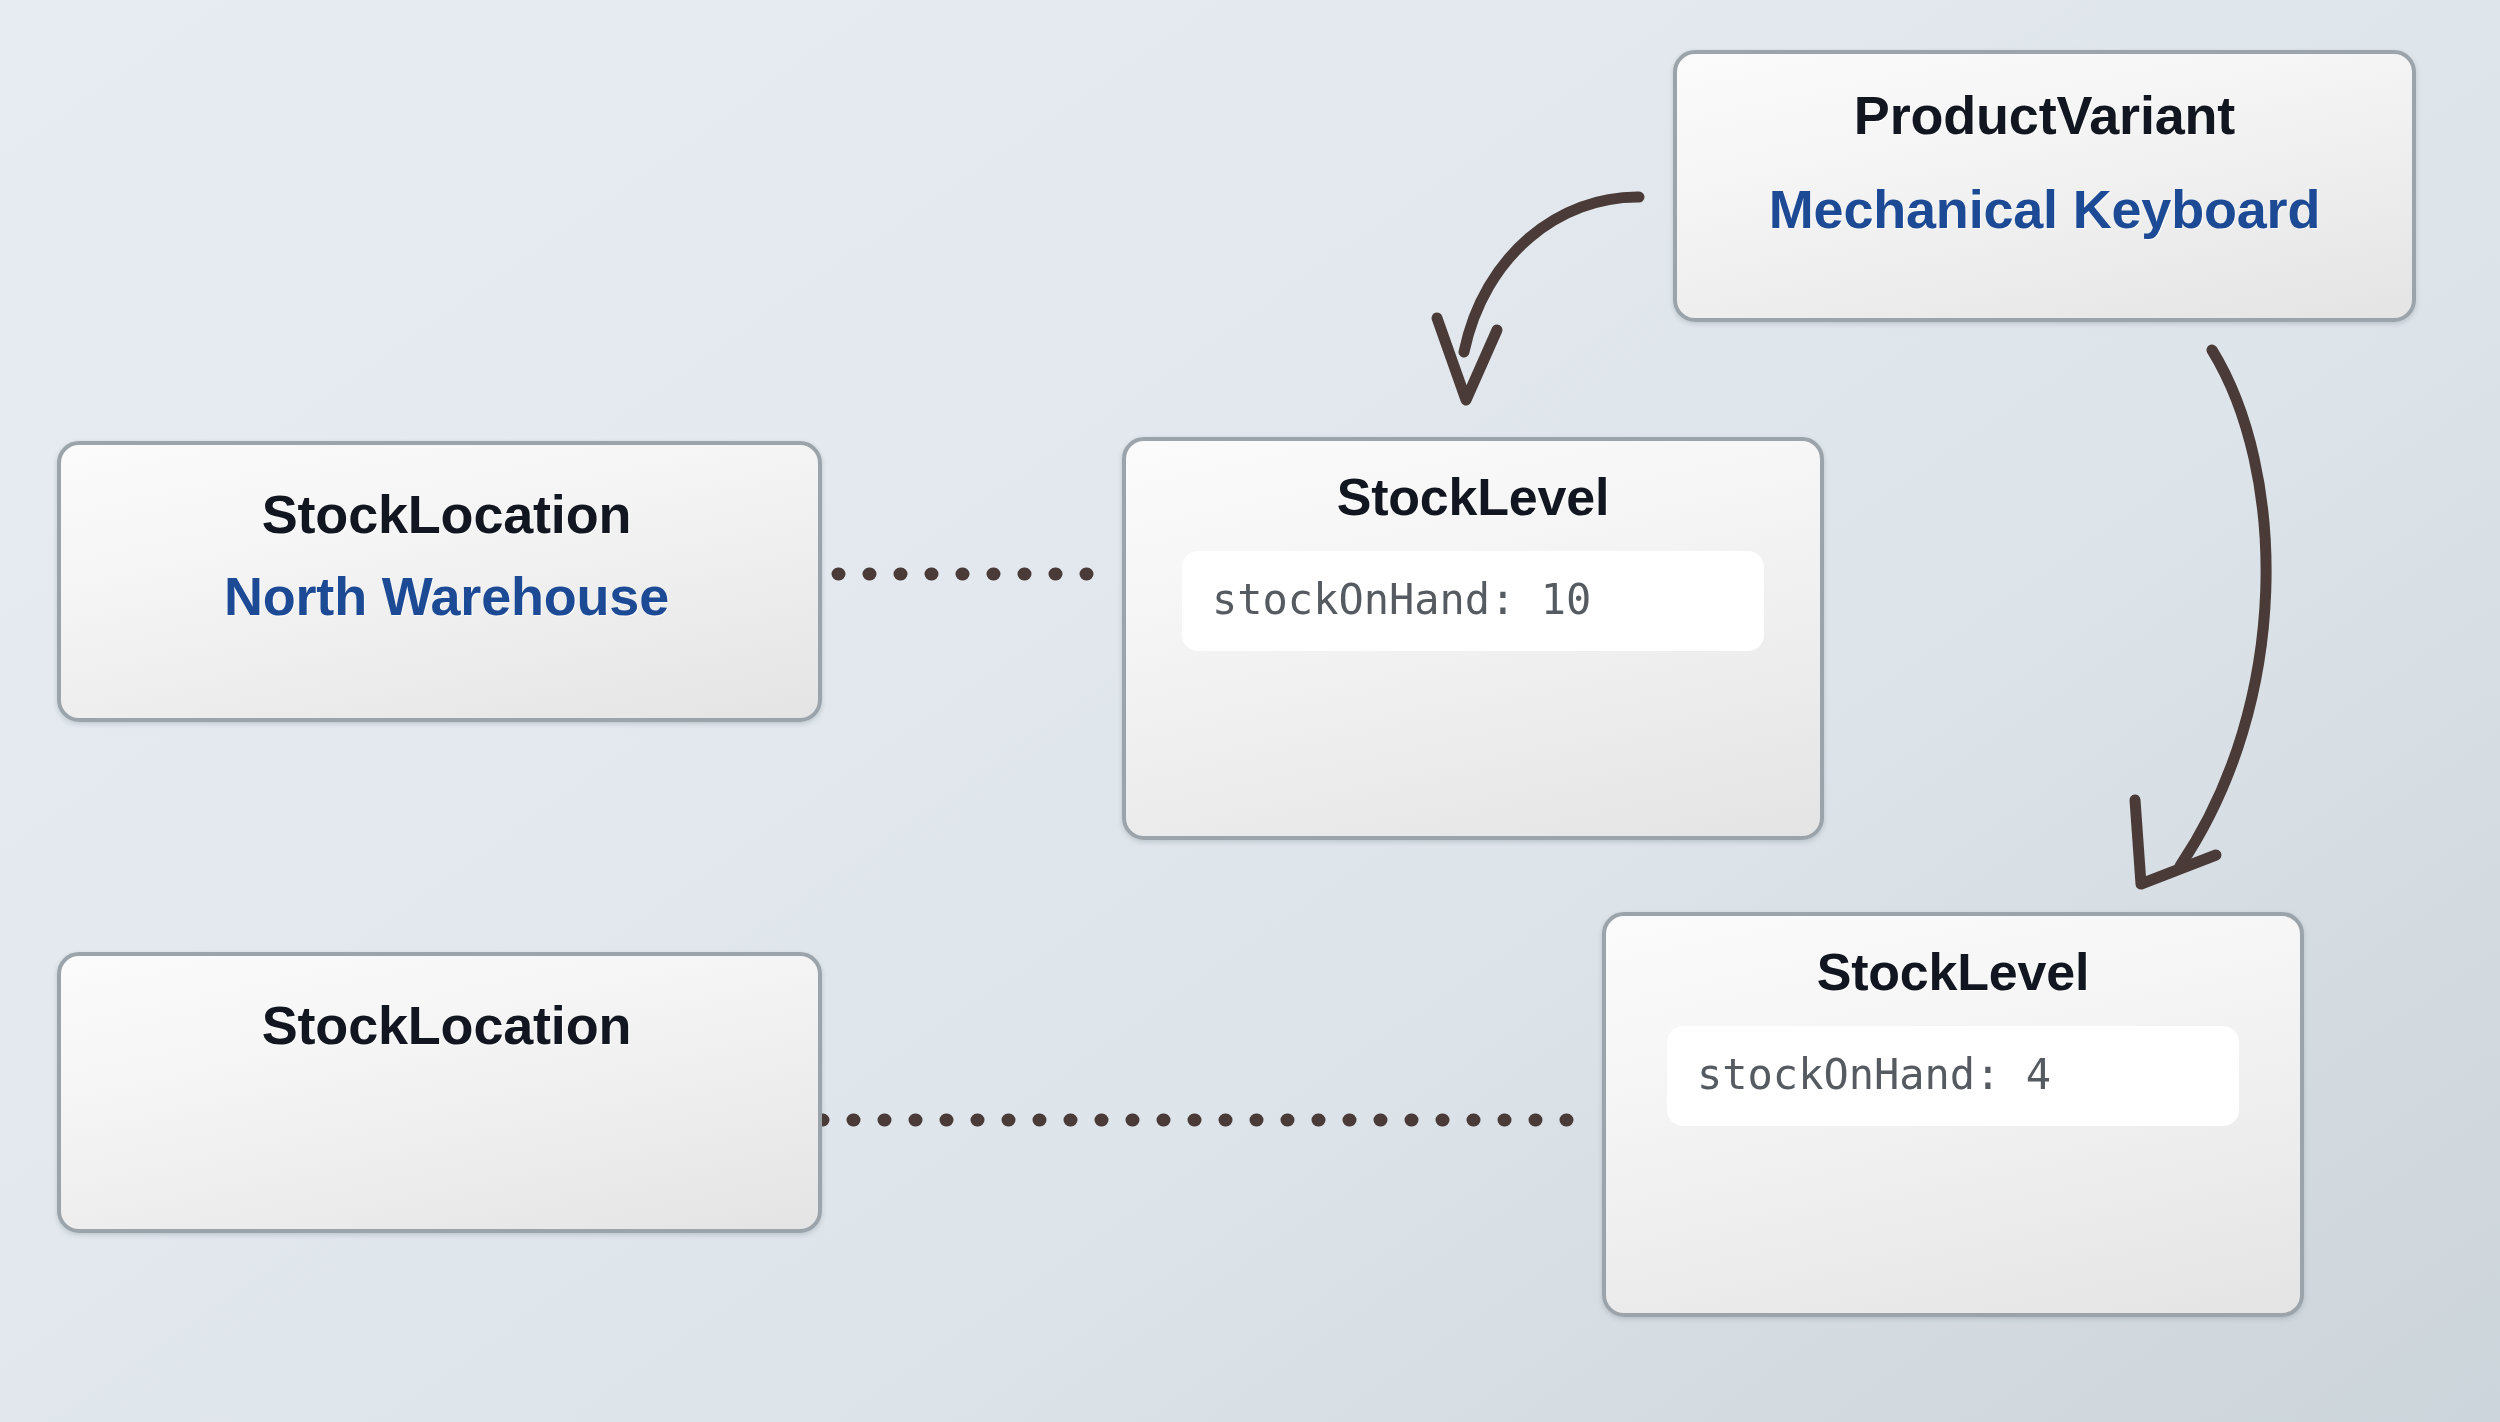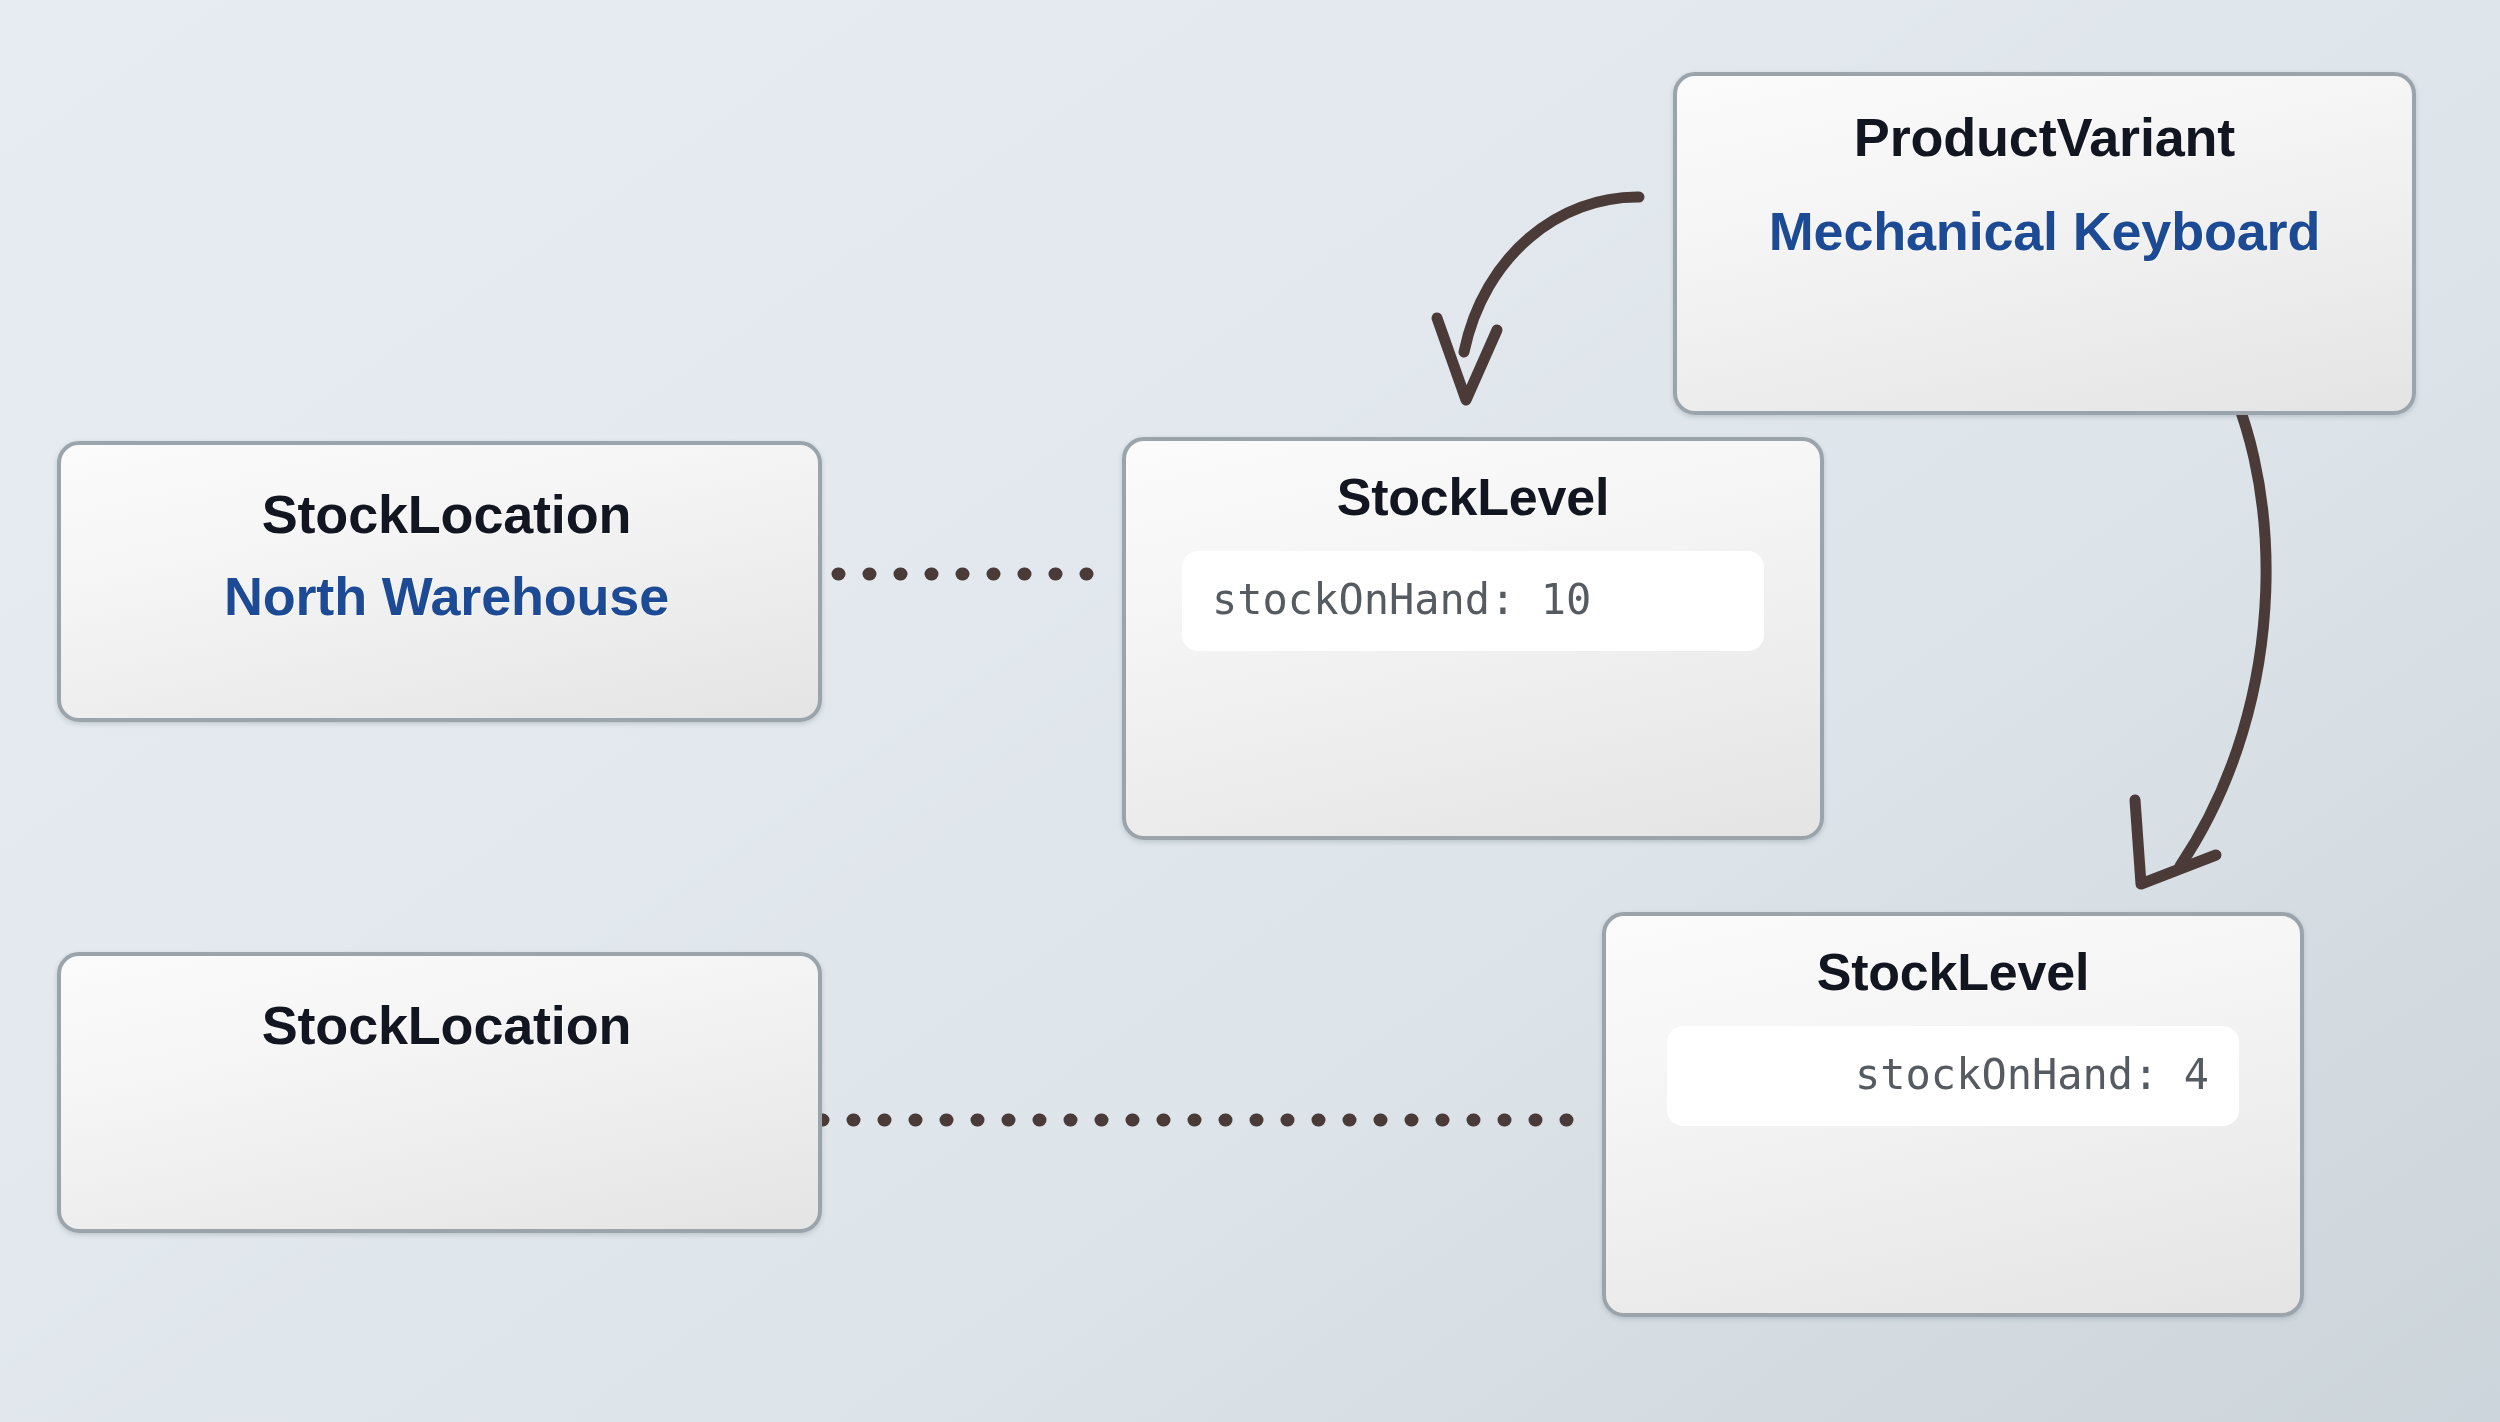--- a/index.html
+++ b/index.html
@@ -93,28 +93,28 @@
   }
   .prop-line {
     font-family: "DejaVu Sans Mono", "Liberation Mono", monospace;
     font-size: 42px;
     color: #555b60;
     white-space: pre;
     line-height: 1.28;
   }
 
   
-  #node-product-variant { left: 1673px; top: 72px;  width: 743px; height: 343px; }
+  #node-product-variant { left: 1673px; top: 50px;  width: 743px; height: 272px; }
   #node-stock-level-1   { left: 1122px; top: 437px; width: 702px; height: 403px; }
   #node-stock-level-2   { left: 1602px; top: 912px; width: 702px; height: 405px; }
   #node-stock-location-north { left: 57px; top: 441px;  width: 765px; height: 281px; }
   #node-stock-location-south { left: 57px; top: 952px;  width: 765px; height: 281px; }
 
   #node-stock-level-1 .props { width: 582px; gap: 37px; }
-  #node-stock-level-2 .props { width: 572px; text-align: right; }
+  #node-stock-level-2 .props { width: 572px; }
 </style>
 </head>
 <body>
 
 <div id="canvas">
 
   <svg id="edges" viewBox="0 0 2500 1422" width="2500" height="1422" xmlns="http://www.w3.org/2000/svg">
 
     <g>
       <path d="M 1639 197 C 1560 196 1484 255 1464 352" fill="none" stroke="#4a3b38" stroke-width="11" stroke-linecap="round"></path>

